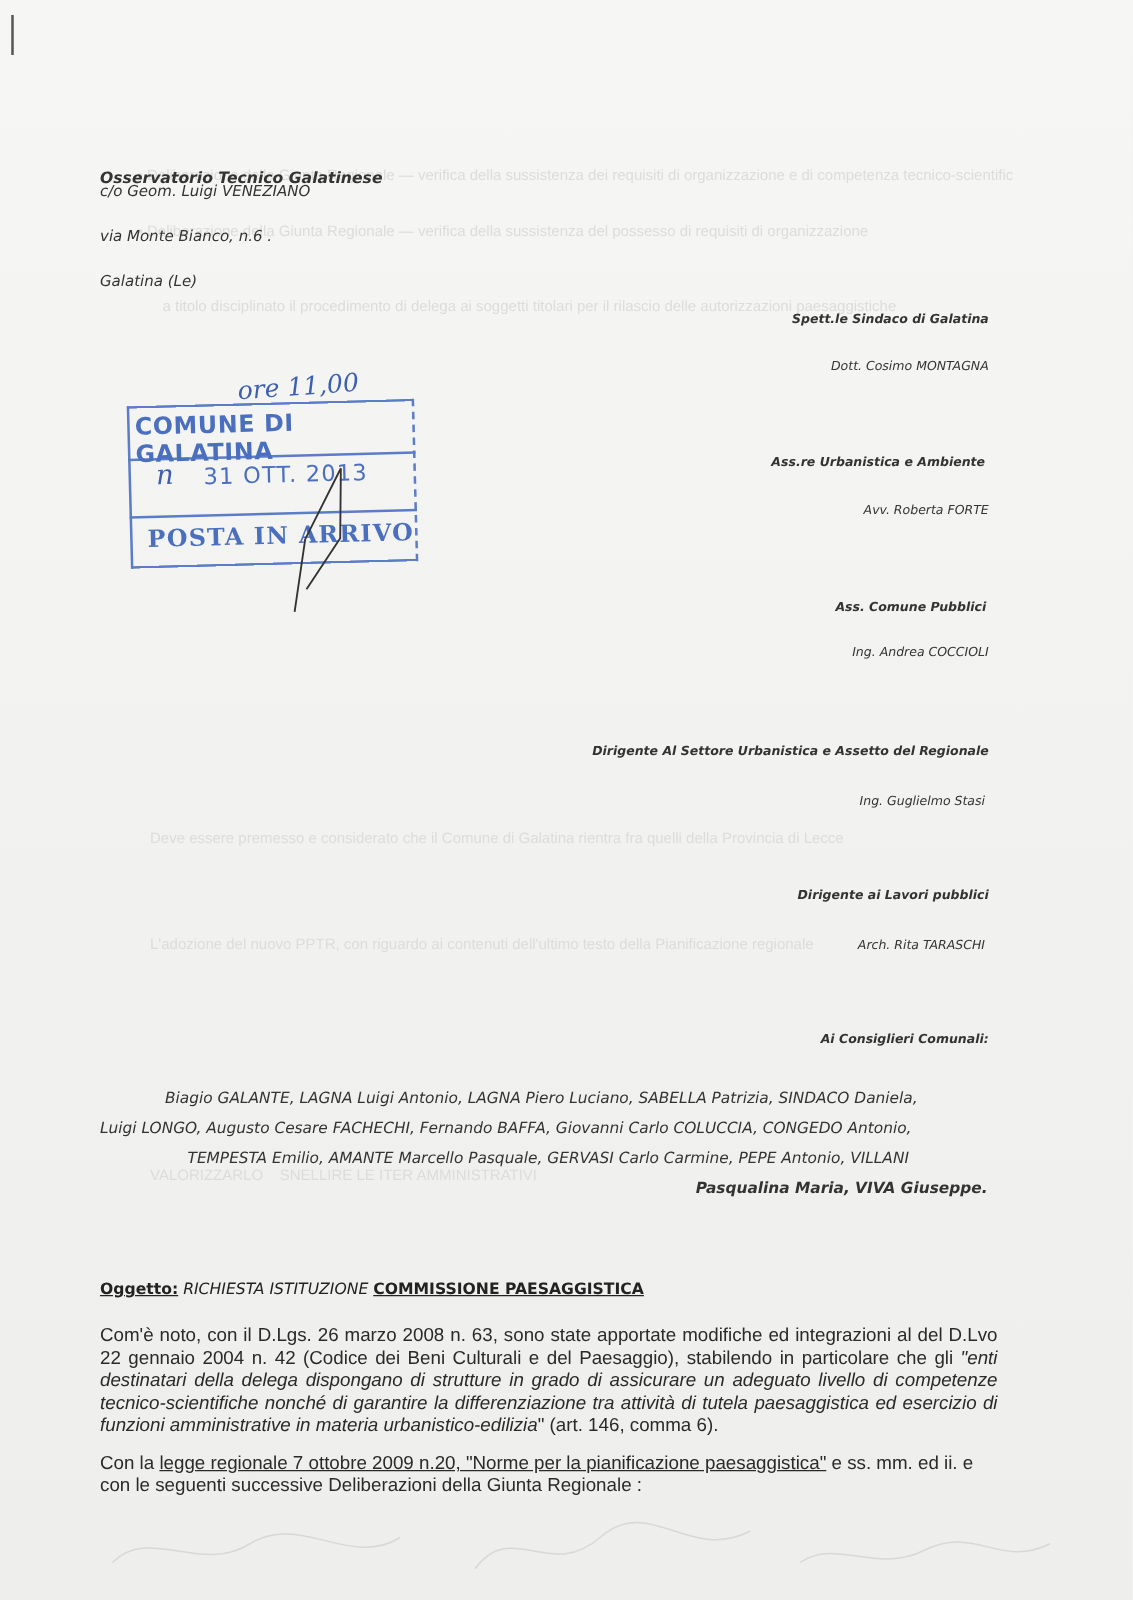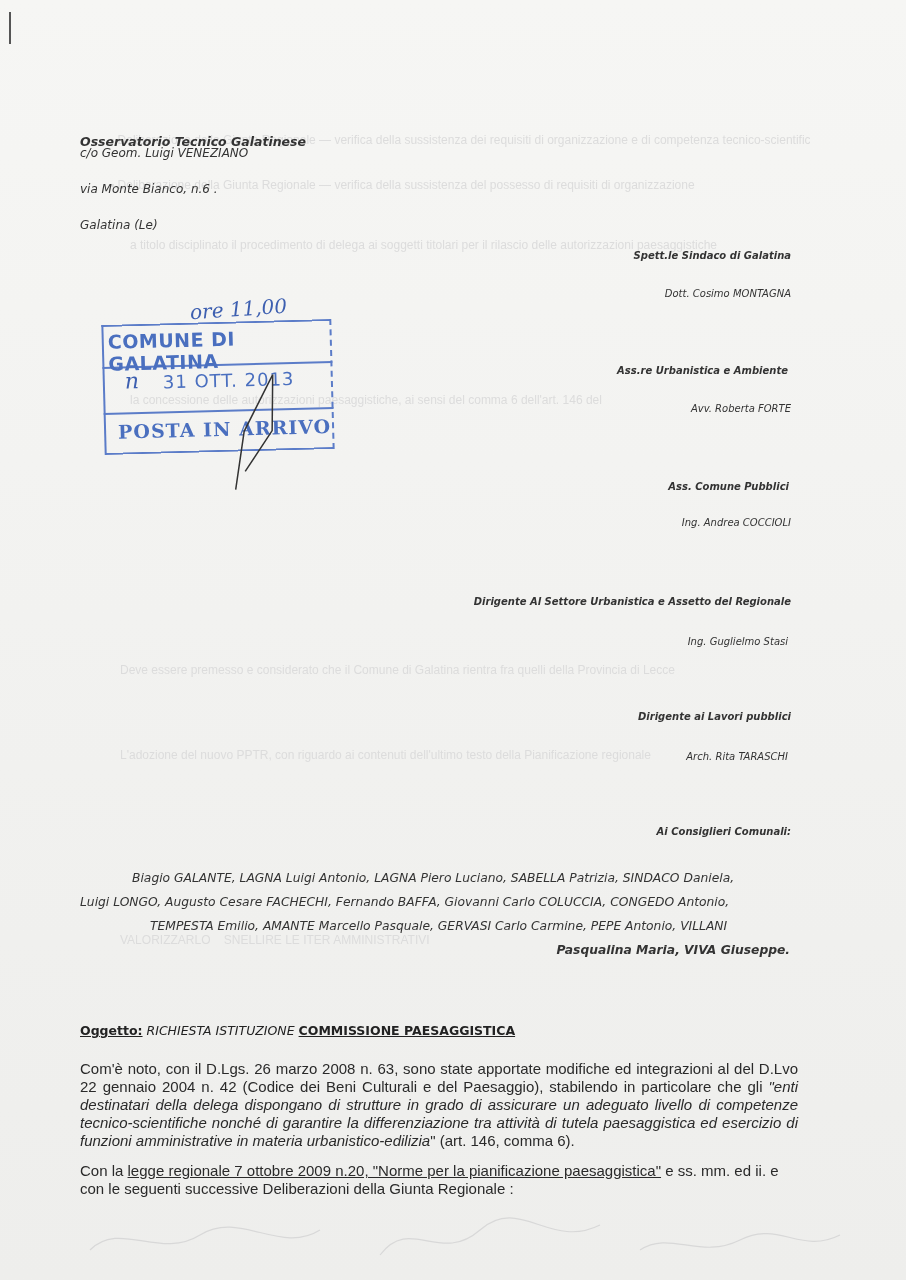--- a/index.html
+++ b/index.html
@@ -41,21 +41,20 @@
     .sigs { position: absolute; left: 80px; top: 1210px; width: 780px; height: 60px; }
   </style>
 </head>
 <body>
 
 <div class="page">
 
   <div class="ghost" style="left:110px;top:130px;width:700px;">▪ Deliberazione della Giunta Regionale — verifica della sussistenza dei requisiti di organizzazione e di competenza tecnico-scientifica</div>
   <div class="ghost" style="left:110px;top:175px;width:700px;">▪ Deliberazione della Giunta Regionale — verifica della sussistenza del possesso di requisiti di organizzazione</div>
   <div class="ghost" style="left:130px;top:235px;width:680px;">a titolo disciplinato il procedimento di delega ai soggetti titolari per il rilascio delle autorizzazioni paesaggistiche</div>
-  <div class="ghost" style="left:130px;top:390px;width:680px;">la concessione delle autorizzazioni paesaggistiche, ai sensi del comma 6 dell'art. 146 del</div>
   <div class="ghost" style="left:120px;top:660px;width:700px;">Deve essere premesso e considerato che il Comune di Galatina rientra fra quelli della Provincia di Lecce</div>
   <div class="ghost" style="left:120px;top:745px;width:700px;">L'adozione del nuovo PPTR, con riguardo ai contenuti dell'ultimo testo della Pianificazione regionale</div>
   <div class="ghost" style="left:120px;top:930px;width:400px;">VALORIZZARLO &nbsp;&nbsp; SNELLIRE LE ITER AMMINISTRATIVI</div>
 
   <div class="edge-mark"></div>
 
   <div class="it sender bold" style="top:110px;margin-top:24px;">Osservatorio Tecnico Galatinese</div>
   <div class="it sender" style="top:146px;">c/o  Geom. Luigi VENEZIANO</div>
   <div class="it sender" style="top:182px;">via Monte Bianco, n.6 .</div>
   <div class="it sender" style="top:218px;">Galatina (Le)</div>

